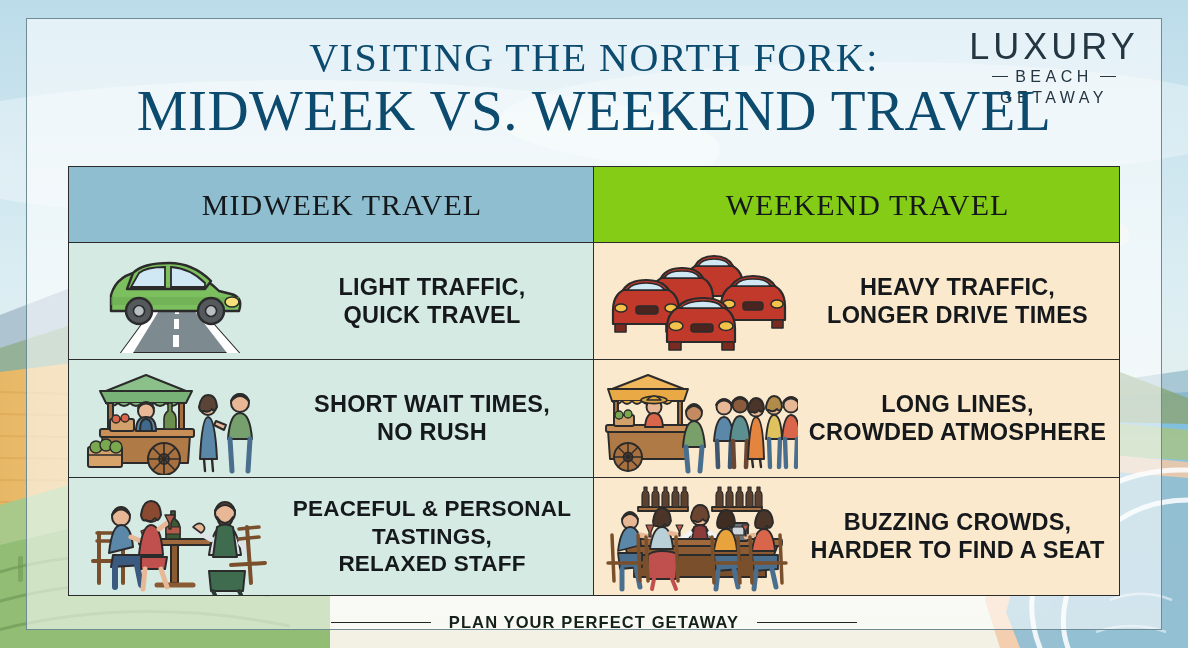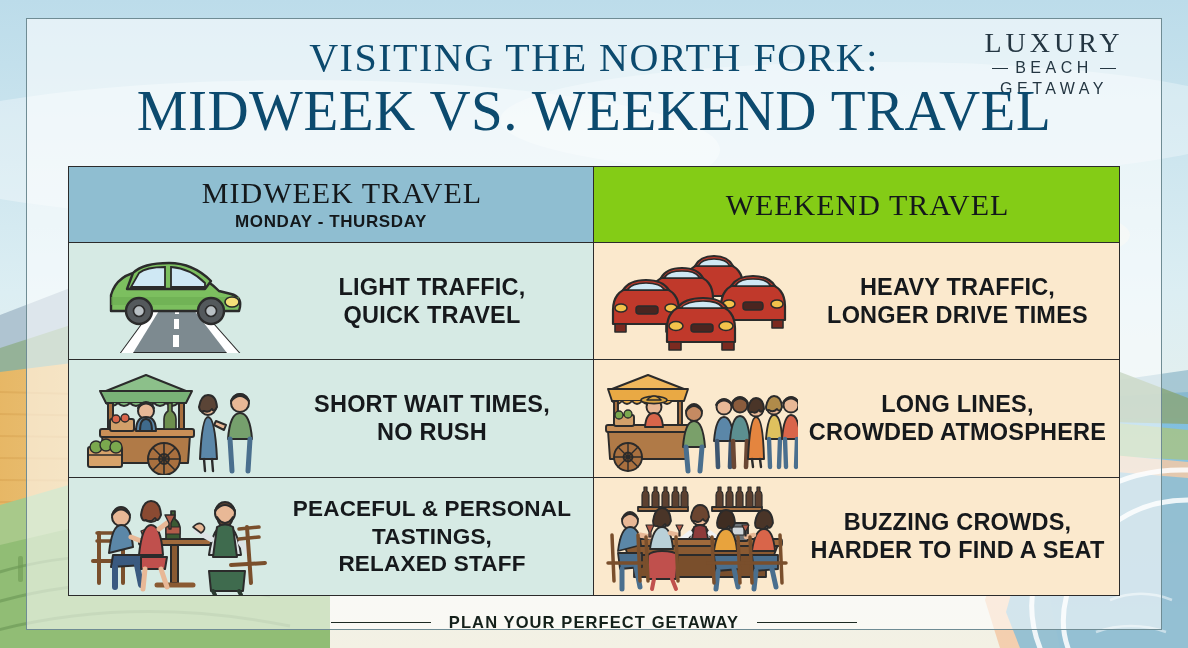--- a/index.html
+++ b/index.html
@@ -33,22 +33,22 @@
 
   
   .logo {
     position: absolute;
     right: 44px; top: 28px;
     text-align: center;
     color: #243642;
     width: 180px;
   }
   .logo-top {
-    font-family: Liberation Serif, serif;
-    font-size: 28px;
+    font-family: Liberation Sans, sans-serif;
+    font-size: 36px;
     letter-spacing: 4px;
     line-height: 1.05;
     font-weight: 400;
   }
   .logo-mid {
     display: flex;
     align-items: center;
     justify-content: center;
     gap: 7px;
     margin-top: 2px;
@@ -264,21 +264,20 @@
 
   <div class="title-block">
     <div class="title-line1">VISITING THE NORTH FORK:</div>
     <div class="title-line2">MIDWEEK VS. WEEKEND TRAVEL</div>
   </div>
 
   <div class="table">
 
     <div class="cell head head-mid">
       <div class="head-title">MIDWEEK TRAVEL</div>
-      <div class="head-sub">MONDAY - THURSDAY</div>
     </div>
 
     <div class="cell col2 head head-wknd">
       <div class="head-title">WEEKEND TRAVEL</div>
     </div>
 
     <div class="cell body-mid">
       <div class="icon-wrap">
         <svg width="188" height="104" viewBox="0 0 188 104">
 

